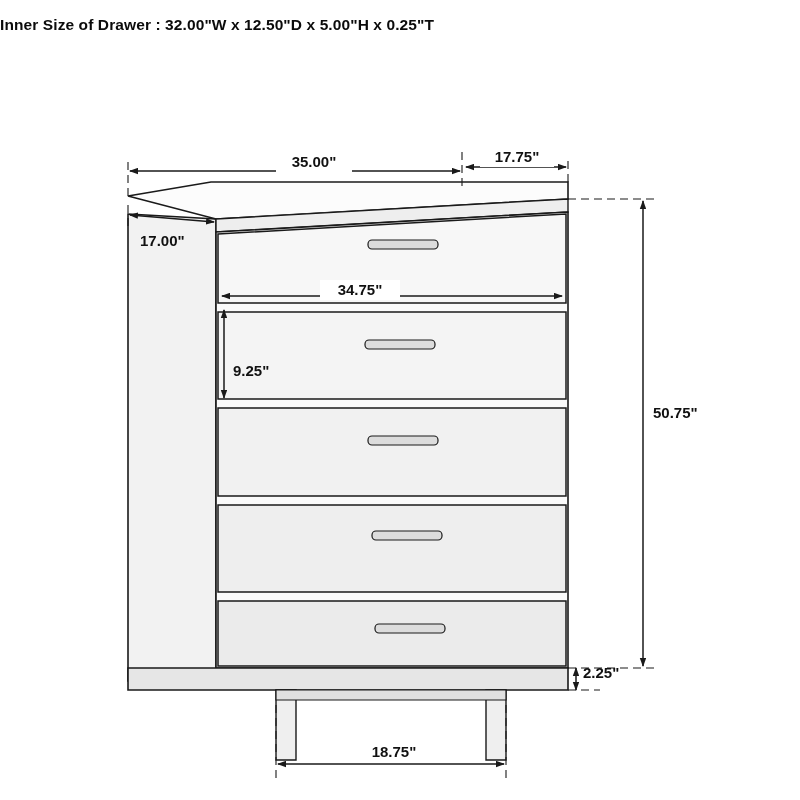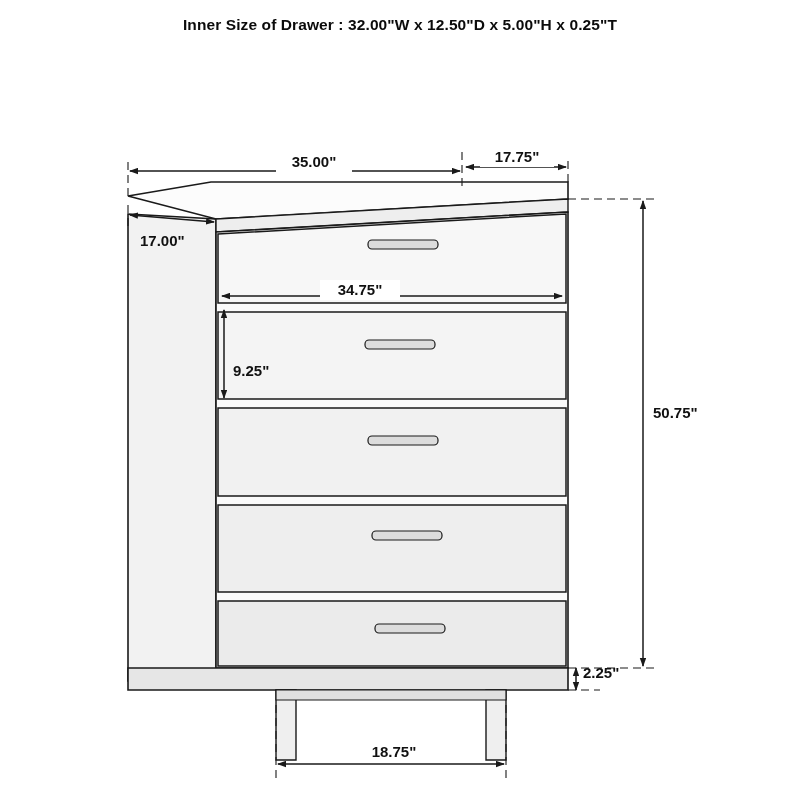--- a/index.html
+++ b/index.html
@@ -18,21 +18,21 @@
   #stage {
     position: relative;
     width: 800px;
     height: 800px;
   }
   #title {
     position: absolute;
     top: 16px;
     left: 0;
     width: 800px;
-    text-align: center;
+    text-align: left;
     font-size: 15.5px;
     font-weight: bold;
     letter-spacing: 0.1px;
     color: #0b0b0b;
   }
   svg#drawing {
     position: absolute;
     top: 0;
     left: 0;
   }

